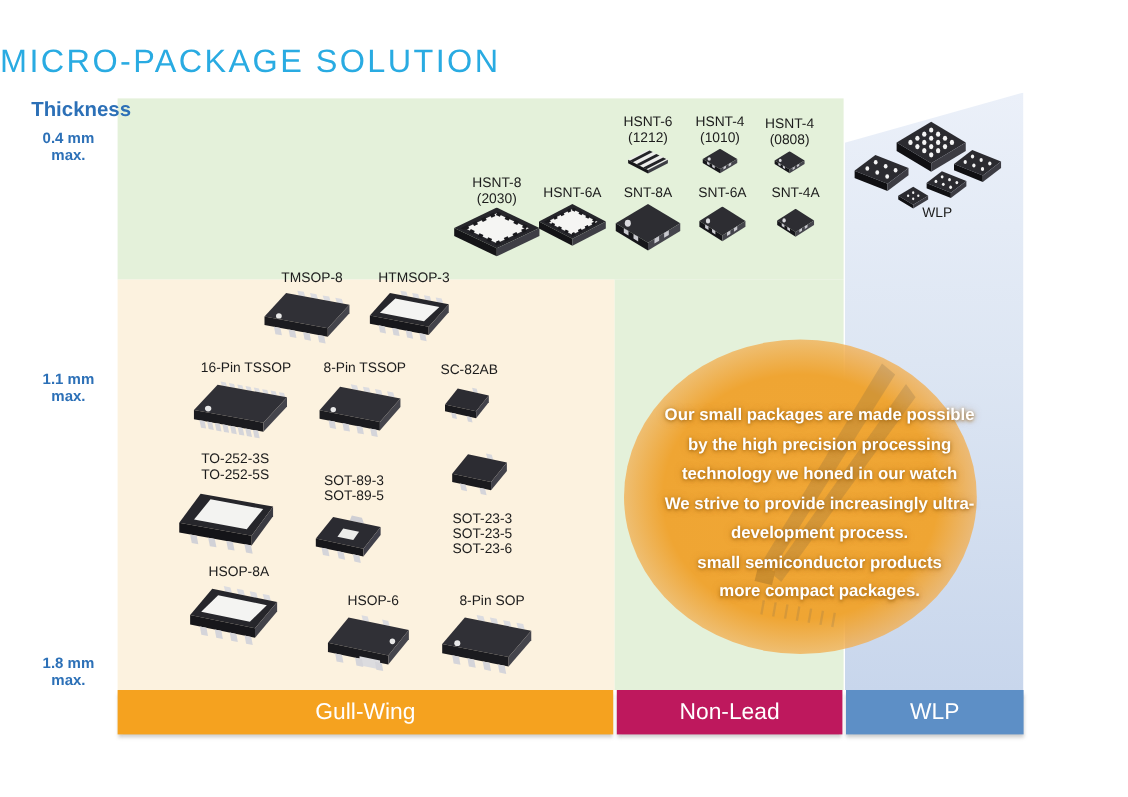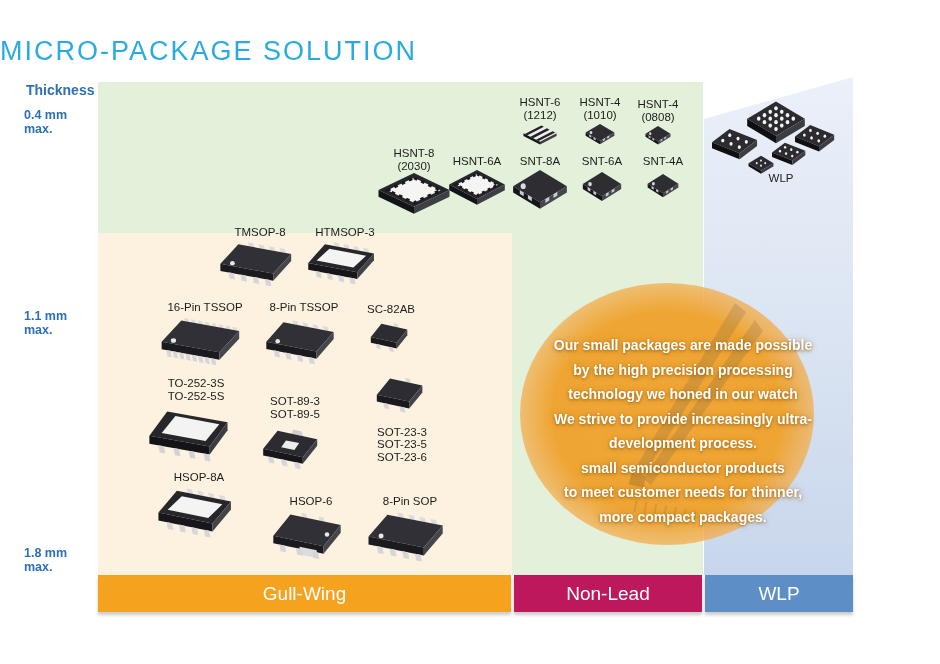--- a/index.html
+++ b/index.html
@@ -6,22 +6,22 @@
   body{width:940px;height:664px;position:relative;overflow:hidden;
        font-family:"Liberation Sans",sans-serif;}
   .abs{position:absolute;}
 
   
   #title{left:0;top:36px;width:940px;text-align:left;
          font-size:27px;letter-spacing:2px;color:#29ABE2;font-weight:400;}
 
   
   .axis-label{color:#2C70B7;font-weight:bold;}
-  #axis-title{left:26px;top:82px;width:66px;font-size:14px;}
-  .tick{width:66px;left:24px;font-size:12.5px;line-height:14px;text-align:left;}
+  #axis-title{left:26px;top:82px;width:66px;font-size:17px;}
+  .tick{width:66px;left:24px;font-size:12.5px;line-height:14px;text-align:center;}
   #tick-04{top:108px;} #tick-11{top:309px;} #tick-18{top:546px;}
 
   
   #band-green-top {left:98px; top:82px; width:605px;height:151px;background:#E4F1DA;}
   #band-green-col {left:512px;top:233px;width:191px;height:342px;background:#E4F1DA;}
   #band-cream     {left:98px; top:233px;width:414px;height:342px;background:#FCF2DF;}
   #panel-blue{left:704px;top:77px;width:149px;height:498px;
               background:linear-gradient(180deg,#EBF0F9 0%,#DDE6F3 45%,#C8D6EC 100%);
               clip-path:polygon(0 42px,100% 0,100% 100%,0 100%);}
 
@@ -246,21 +246,20 @@
       <line x1="145" y1="210" x2="145" y2="222"></line>
     </g>
   </svg>
   <div id="callout-text">
     <div>Our small packages are made possible</div>
     <div>by the high precision processing</div>
     <div>technology we honed in our watch</div>
     <div>We strive to provide increasingly ultra-</div>
     <div>development process.</div>
     <div>small semiconductor products</div>
-    <div>to meet customer needs for thinner,</div>
     <div>more compact packages.</div>
   </div>
 </div>
 
 <div class="pkg" style="left:506px;top:96px;width:68px">
   <div>HSNT-6</div>
   <div>(1212)</div>
   <svg class="chip" width="36" height="22" viewBox="0 0 100 62" preserveAspectRatio="none" style="margin-top:3px">
       <use href="#g-striped"></use>
     </svg>

